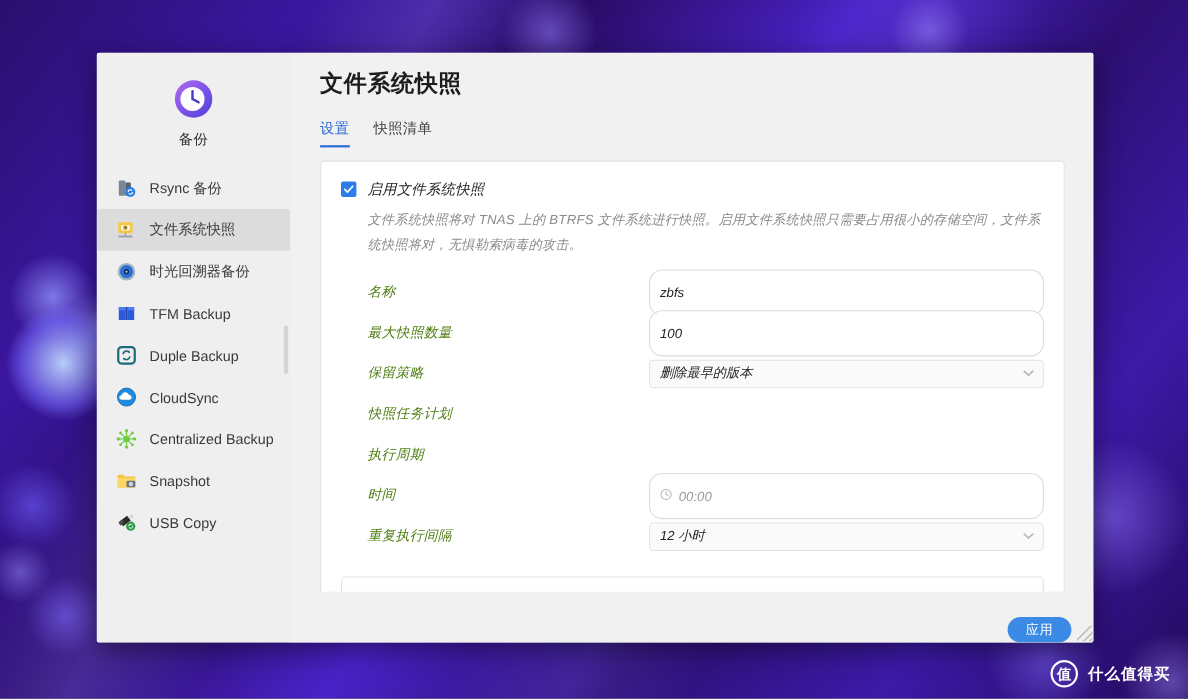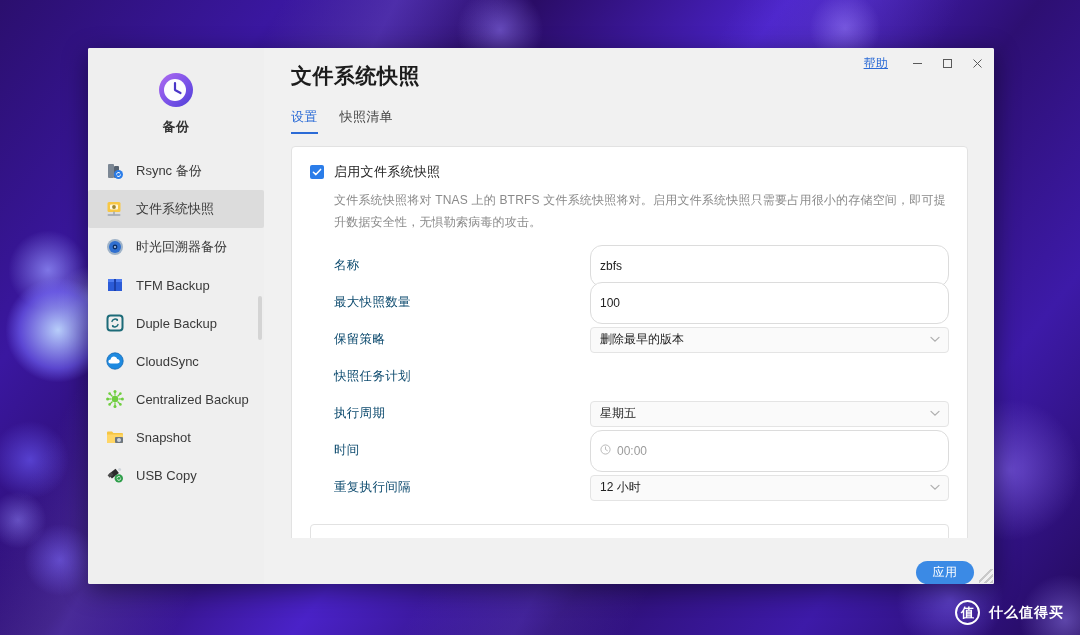--- a/index.html
+++ b/index.html
@@ -68,21 +68,21 @@
   .wbtn svg { display: block; }
 
   #body-row { display: flex; flex: 1; min-height: 0; }
 
   
   #sidebar {
     width: 176px; background: #efefef; flex: 0 0 176px;
     display: flex; flex-direction: column;
     position: relative; padding-top: 16px;
   }
-  #app-brand { text-align: center; padding: 8px 0 2px; font-weight: bold; }
+  #app-brand { text-align: center; padding: 8px 0 2px; }
   #app-logo { width: 36px; height: 36px; margin: 0 auto; display:block; }
   #app-name {
     font-size: 13px; color: #333; margin-top: 10px; letter-spacing: .5px;
   }
   #nav-list { margin-top: 14px; }
   .nav-item {
     display: flex; align-items: center; gap: 11px;
     height: 38px; padding: 0 8px 0 17px;
     font-size: 13px; color: #3a3a3a; cursor: default;
     border-radius: 2px;
@@ -106,20 +106,21 @@
   #tabs { display: flex; gap: 22px; margin-top: 18px; }
   .tab {
     font-size: 13px; color: #444; padding-bottom: 6px; cursor: pointer;
     border-bottom: 2px solid transparent; letter-spacing: .3px;
   }
   .tab.active { color: #2b6bd6; border-bottom-color: #2b6bd6; }
 
   #scroll-area {
     flex: 1; min-height: 0; overflow: hidden;
     padding: 12px 26px 0 27px;
+    font-style: italic;
   }
 
   .card {
     background: #fff; border: 1px solid #e2e2e2; border-radius: 4px;
   }
   #settings-card { padding: 16px 18px 20px 18px; }
 
   .check-row { display: flex; align-items: center; gap: 10px; }
   .cbox {
     width: 14px; height: 14px; border-radius: 2px; background: #2b7de9;
@@ -131,21 +132,21 @@
   #enable-desc {
     font-size: 12px; color: #8a8a8a; line-height: 1.85;
     margin: 8px 0 0 24px; max-width: 632px; letter-spacing: .2px;
   }
 
   #form { margin-top: 14px; }
   .frow {
     display: flex; align-items: center; height: 37px;
   }
   .flabel {
-    width: 280px; flex: 0 0 280px; font-size: 12.5px; color: #0c4a6e;
+    width: 280px; flex: 0 0 280px; font-size: 12.5px; color: #4d7c0f;
     padding-left: 24px; letter-spacing: .3px;
   }
   .fctl { flex: 1; min-width: 0; }
 
   .inp {
     height: 42px; border: 1px solid #dcdcdc; border-radius: 12px;
     background: #fff; display: flex; align-items: center;
     padding: 0 9px; font-size: 12px; color: #222;
   }
   .inp.placeholder { color: #9b9b9b; gap: 6px; }
@@ -192,39 +193,20 @@
   }
   #wm-text { color: #fff; font-size: 14px; font-weight: bold; letter-spacing: 1px; }
 </style>
 </head>
 <body>
 
 <div id="wallpaper"></div>
 
 <div id="window">
 
-  <div id="titlebar">
-    <span id="help-link">帮助</span>
-    <div class="wbtn">
-      <svg width="11" height="11" viewBox="0 0 11 11">
-        <line x1="1" y1="5.5" x2="10" y2="5.5" stroke="#5a5a5a" stroke-width="1"></line>
-      </svg>
-    </div>
-    <div class="wbtn">
-      <svg width="11" height="11" viewBox="0 0 11 11">
-        <rect x="1.5" y="1.5" width="8" height="8" fill="none" stroke="#5a5a5a" stroke-width="1"></rect>
-      </svg>
-    </div>
-    <div class="wbtn">
-      <svg width="11" height="11" viewBox="0 0 11 11">
-        <line x1="1.5" y1="1.5" x2="9.5" y2="9.5" stroke="#5a5a5a" stroke-width="1"></line>
-        <line x1="9.5" y1="1.5" x2="1.5" y2="9.5" stroke="#5a5a5a" stroke-width="1"></line>
-      </svg>
-    </div>
-  </div>
 
   <div id="body-row">
 
     <div id="sidebar">
       <div id="app-brand">
         <svg id="app-logo" viewBox="0 0 36 36">
           <defs>
             <linearGradient id="lg1" x1="0" y1="0" x2="1" y2="1">
               <stop offset="0%" stop-color="#b06bf0"></stop>
                 <stop offset="55%" stop-color="#7a52e8"></stop>
@@ -369,21 +351,21 @@
 
           <div class="check-row">
             <span class="cbox">
               <svg width="10" height="10" viewBox="0 0 10 10">
                 <path d="M1.4 5.2 L3.9 7.6 L8.6 2.4" stroke="#fff" stroke-width="1.5" fill="none" stroke-linecap="round" stroke-linejoin="round"></path>
               </svg>
             </span>
             <span class="check-label">启用文件系统快照</span>
           </div>
 
-          <div id="enable-desc">文件系统快照将对 TNAS 上的 BTRFS 文件系统快照将对。启用文件系统快照只需要占用很小的存储空间，即可提升数据安全性，无惧勒索病毒的攻击。</div>
+          <div id="enable-desc">文件系统快照将对 TNAS 上的 BTRFS 文件系统进行快照。启用文件系统快照只需要占用很小的存储空间，文件系统快照将对，无惧勒索病毒的攻击。</div>
 
           <div id="form">
 
             <div class="frow">
               <div class="flabel">名称</div>
               <div class="fctl">
                 <div class="inp">zbfs</div>
               </div>
             </div>
 
@@ -408,30 +390,20 @@
               </div>
             </div>
 
             <div class="frow">
               <div class="flabel">快照任务计划</div>
               <div class="fctl"></div>
             </div>
 
             <div class="frow">
               <div class="flabel">执行周期</div>
-              <div class="fctl">
-                <div class="sel">
-                  <span>星期五</span>
-                  <span class="chev">
-                    <svg width="10" height="7" viewBox="0 0 10 7">
-                        <path d="M1 1.4 L5 5.2 L9 1.4" stroke="#b0b0b0" stroke-width="1.3" fill="none" stroke-linecap="round"></path>
-                      </svg>
-                  </span>
-                </div>
-              </div>
             </div>
 
             <div class="frow">
               <div class="flabel">时间</div>
               <div class="fctl">
                 <div class="inp placeholder">
                   <span>
                     <svg width="11" height="11" viewBox="0 0 12 12">
                       <circle cx="6" cy="6" r="5" fill="none" stroke="#b3b3b3" stroke-width="1"></circle>
                       <path d="M6 3.2V6l2 1.2" stroke="#b3b3b3" stroke-width="1" fill="none" stroke-linecap="round"></path>

